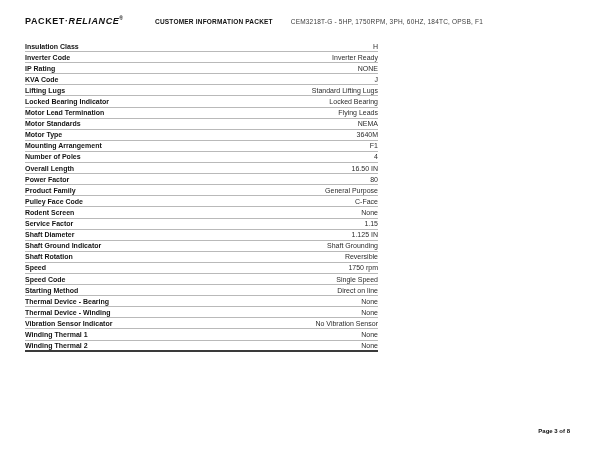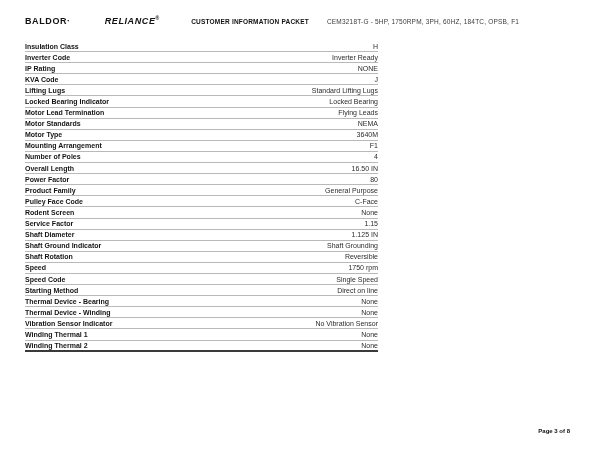--- a/index.html
+++ b/index.html
@@ -14,21 +14,21 @@
 
   
   .header {
     position: absolute; left: 25px; top: 15px; right: 20px;
     display: flex; align-items: baseline; white-space: nowrap;
   }
   .logo {
     font-weight: bold; font-size: 9px; letter-spacing: 0.6px;
     color: #111;
   }
-  .logo .brand-right { font-style: italic; margin-left: 34px; }
+  .logo .brand-right { font-style: italic; }
   .logo sup { font-size: 5px; letter-spacing: 0; }
   .doc-title {
     margin-left: 32px;
     font-weight: bold; font-size: 6.5px; letter-spacing: 0.2px;
     color: #111; text-transform: uppercase;
   }
   .product-summary {
     margin-left: 18px;
     font-size: 6.5px; color: #3c3c3c; letter-spacing: 0.2px;
   }
@@ -51,21 +51,21 @@
     position: absolute; right: 30px; top: 428px;
     font-size: 6px; font-weight: bold; color: #111;
   }
 </style>
 </head>
 <body>
 
 <div class="page">
 
   <div class="header">
-    <span class="logo"><span>BALDOR</span><span>·</span><span class="brand-right">RELIANCE</span><sup>®</sup></span>
+    <span class="logo"><span>PACKET</span><span>·</span><span class="brand-right">RELIANCE</span><sup>®</sup></span>
     <span class="doc-title">CUSTOMER INFORMATION PACKET</span>
     <span class="product-summary">CEM3218T-G - 5HP, 1750RPM, 3PH, 60HZ, 184TC, OPSB, F1</span>
   </div>
 
   <div class="spec-table" id="spec-rows">
 
   <div class="spec-row">
         <span class="spec-label">Insulation Class</span>
         <span class="spec-value">H</span>
       </div>

